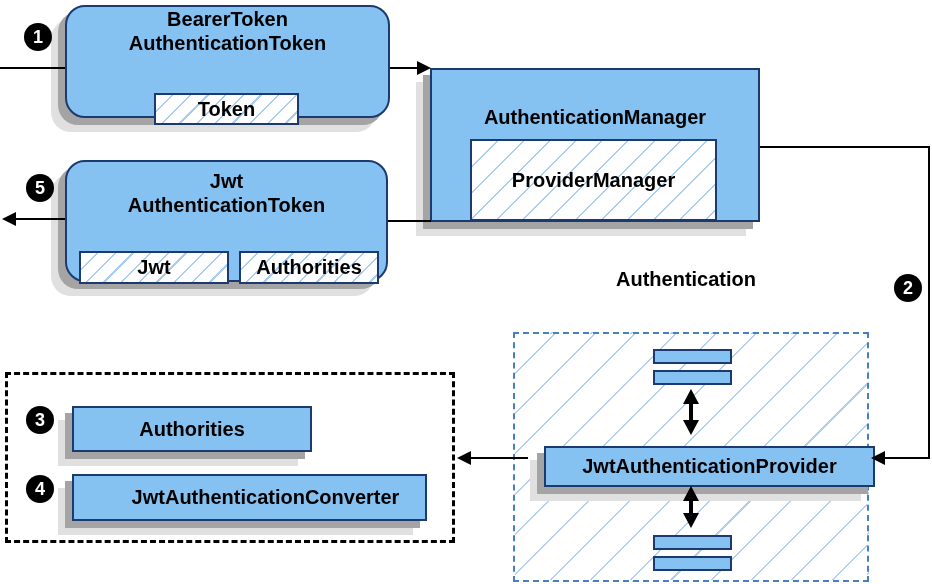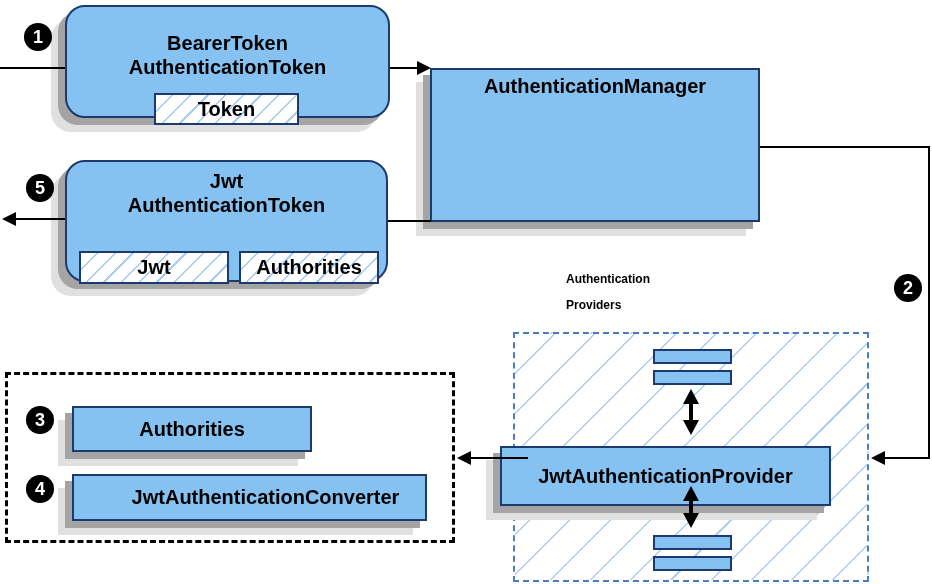--- a/index.html
+++ b/index.html
@@ -35,71 +35,73 @@
   
   .bar{background:#85C2F2;border:2px solid #1C3A6E;z-index:2;}
   
   .dotted-group{border:3px dashed #000;background:#fff;z-index:1;}
   
   .badge{
     width:28px;height:28px;border-radius:50%;background:#000;color:#fff;
     display:flex;align-items:center;justify-content:center;
     font-weight:bold;font-size:18px;z-index:4;
   }
-  .free-label{font-weight:bold;font-size:12px;line-height:26px;text-align:left;z-index:2;}
+  .free-label{font-weight:bold;font-size:20px;line-height:26px;text-align:center;z-index:2;}
   #wires{position:absolute;left:0;top:0;width:932px;height:584px;z-index:3;pointer-events:none;}
   #wires line,#wires polyline{stroke:#000;fill:none;}
 </style>
 </head>
 <body>
 
 <div id="canvas">
 
   <div class="abs providers-area" style="left:513px;top:332px;width:356px;height:250px;"></div>
 
   <div class="abs dotted-group" style="left:5px;top:372px;width:450px;height:171px;"></div>
 
   <div class="abs node rounded" style="left:65px;top:5px;width:325px;height:113px;">
-    <div class="node-title" style="padding-top:24px;">
+    <div class="node-title" style="padding-top:0;">
       <div>BearerToken</div>
       <div>AuthenticationToken</div>
     </div>
     <div class="abs hatch-sm inner-label" style="left:87px;top:74px;width:145px;height:32px;">
       <span>Token</span>
     </div>
   </div>
 
   <div class="abs node" style="left:430px;top:68px;width:330px;height:154px;">
-    <div class="node-title" style="padding-top:4px;">AuthenticationManager</div>
+    <div class="node-title" style="padding-top:35px;">AuthenticationManager</div>
+    <div class="abs hatch-md inner-label" style="left:38px;top:57px;width:247px;height:82px;">
+      <span>ProviderManager</span>
+    </div>
   </div>
 
   <div class="abs node rounded" style="left:65px;top:160px;width:323px;height:122px;">
     <div class="node-title" style="padding-top:7px;">
       <div>Jwt</div>
       <div>AuthenticationToken</div>
     </div>
     <div class="abs hatch-sm inner-label" style="left:12px;top:77px;width:150px;height:33px;">
       <span>Jwt</span>
     </div>
     <div class="abs hatch-sm inner-label" style="left:172px;top:77px;width:140px;height:33px;">
       <span>Authorities</span>
     </div>
   </div>
 
   <div class="abs free-label" style="left:566px;top:266px;width:240px;">
     <div>Authentication</div>
-    <div>Providers</div>
   </div>
 
   <div class="abs bar" style="left:653px;top:349px;width:79px;height:15px;"></div>
   <div class="abs bar" style="left:653px;top:370px;width:79px;height:15px;"></div>
   <div class="abs bar" style="left:653px;top:535px;width:79px;height:15px;"></div>
   <div class="abs bar" style="left:653px;top:556px;width:79px;height:15px;"></div>
 
-  <div class="abs node inner-label" style="left:500px;top:434px;width:331px;height:60px;">
+  <div class="abs node inner-label" style="left:544px;top:434px;width:331px;height:41px;">
     <span>JwtAuthenticationProvider</span>
   </div>
 
   <div class="abs node inner-label" style="left:72px;top:394px;width:240px;height:46px;">
     <span>Authorities</span>
   </div>
 
   <div class="abs node inner-label" style="left:72px;top:462px;width:355px;height:47px;padding-left:32px;">
     <span>JwtAuthenticationConverter</span>
   </div>

